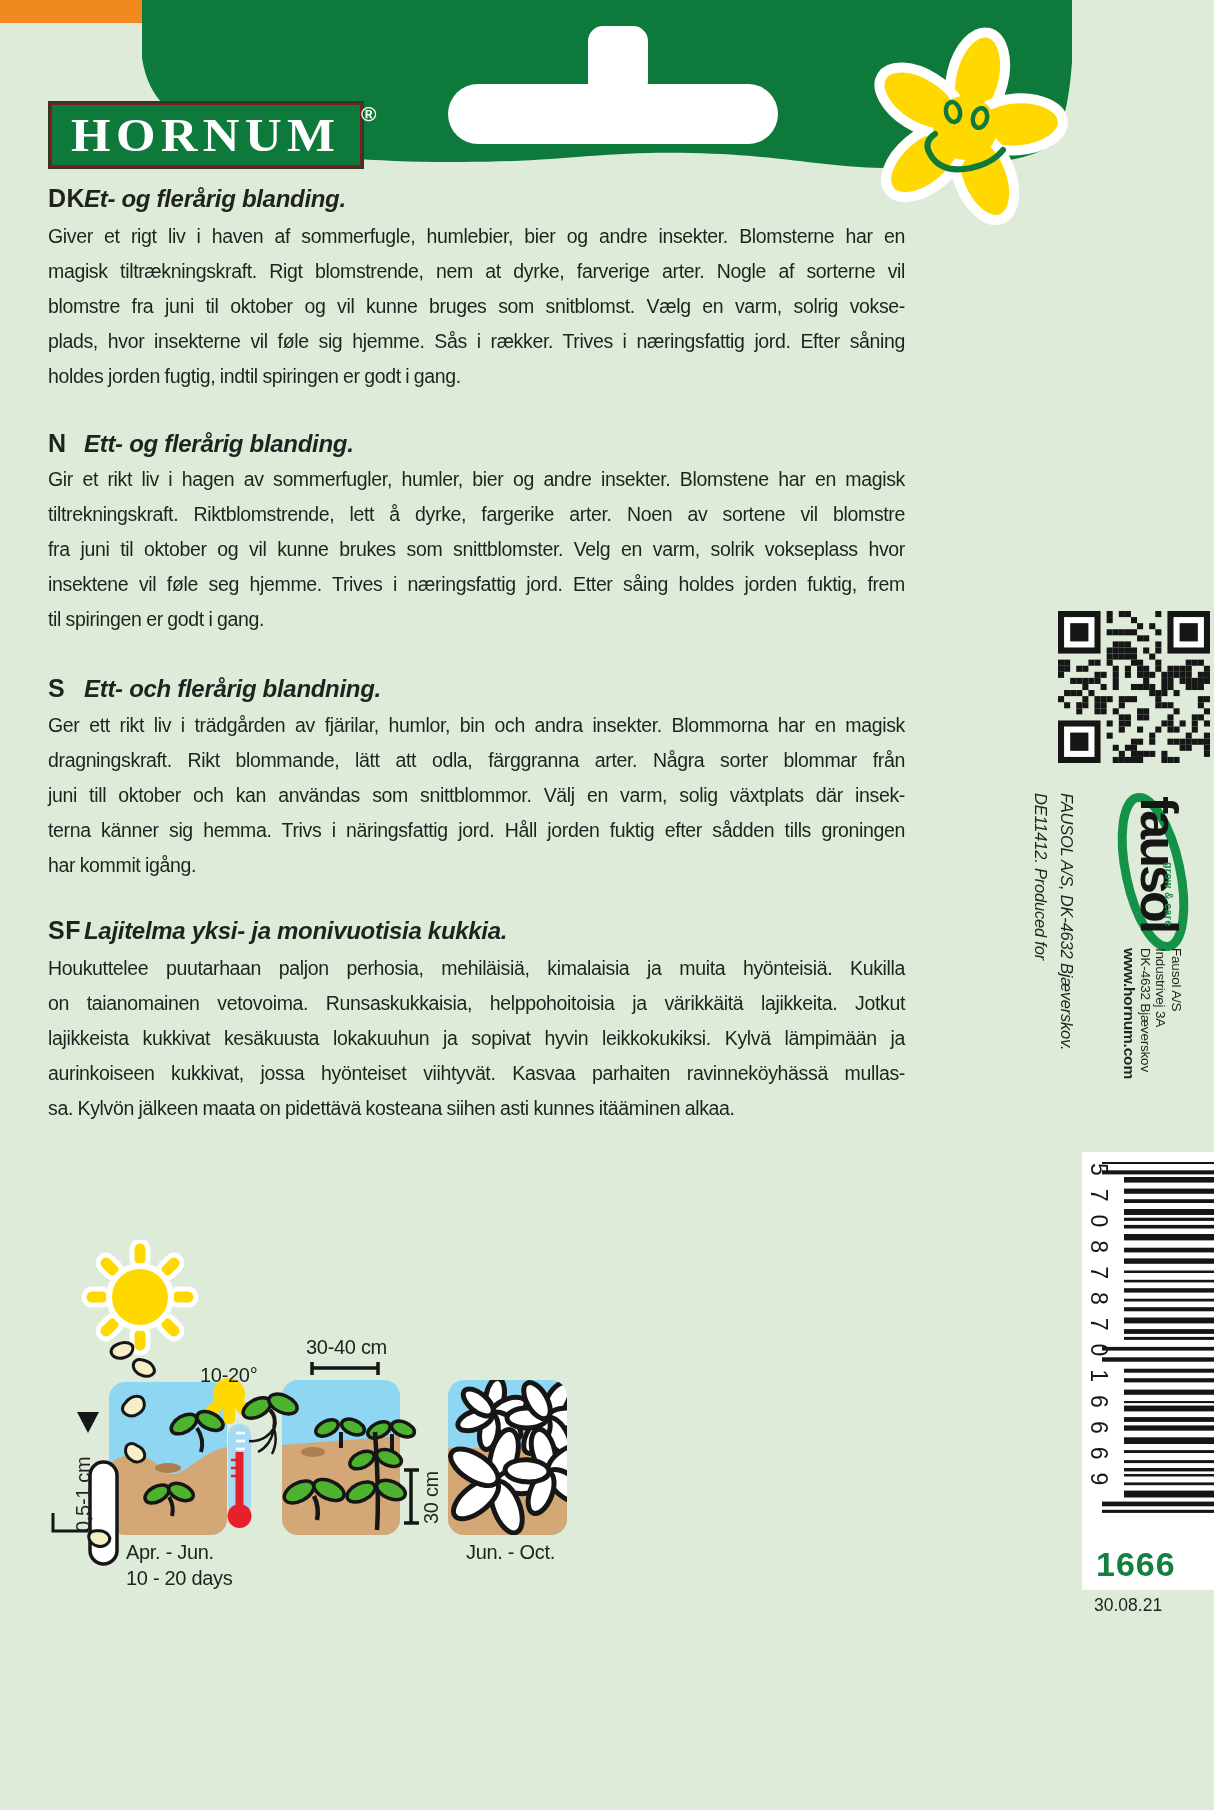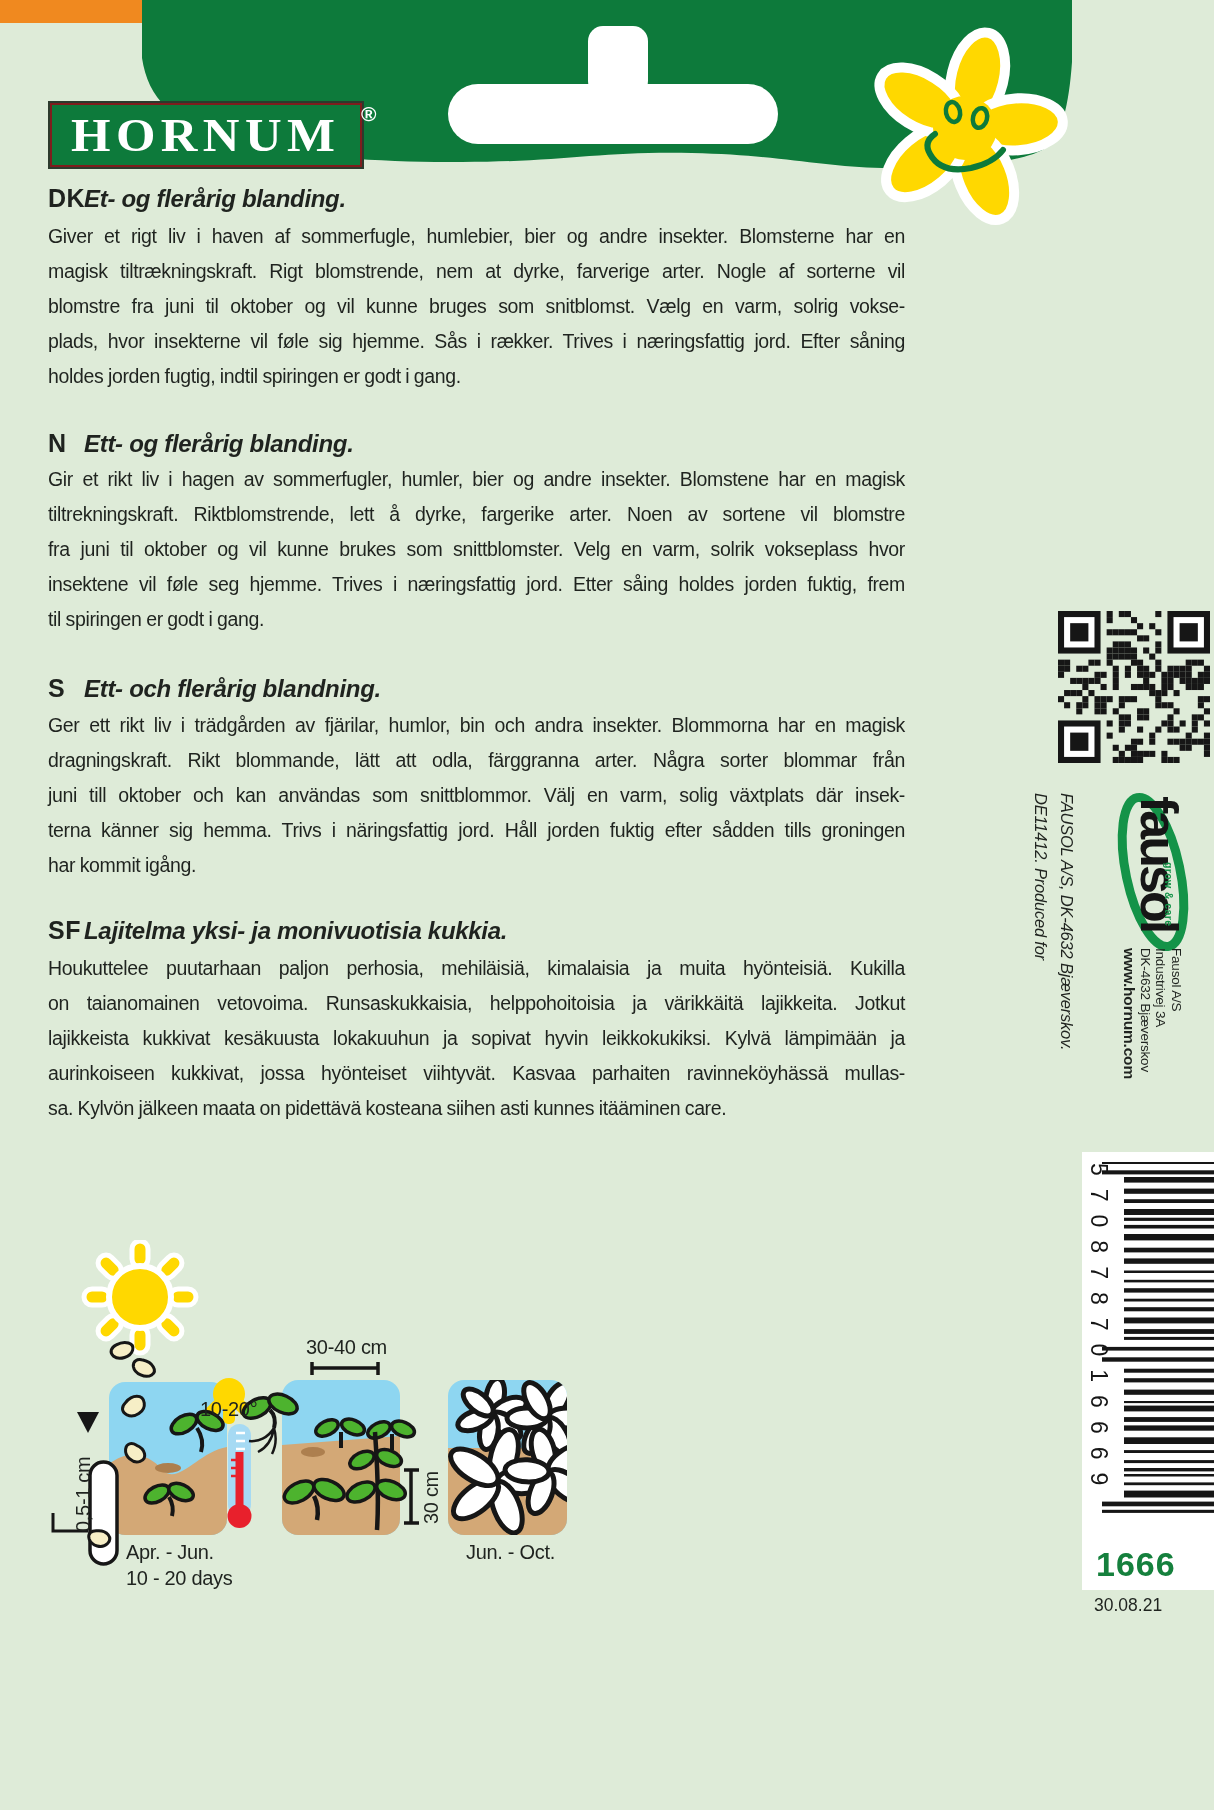--- a/index.html
+++ b/index.html
@@ -115,21 +115,21 @@
 
   <div class="abs sec-head" style="top:916px;">
     <span class="sec-code">SF</span>
     <span class="sec-title">Lajitelma yksi- ja monivuotisia kukkia.</span>
   </div>
   <div class="abs para" style="top:951px;">
     <div class="ln">Houkuttelee puutarhaan paljon perhosia, mehiläisiä, kimalaisia ja muita hyönteisiä. Kukilla</div>
     <div class="ln">on taianomainen vetovoima. Runsaskukkaisia, helppohoitoisia ja värikkäitä lajikkeita. Jotkut</div>
     <div class="ln">lajikkeista kukkivat kesäkuusta lokakuuhun ja sopivat hyvin leikkokukiksi. Kylvä lämpimään ja</div>
     <div class="ln">aurinkoiseen kukkivat, jossa hyönteiset viihtyvät. Kasvaa parhaiten ravinneköyhässä mullas-</div>
-    <div class="ln ln-last">sa. Kylvön jälkeen maata on pidettävä kosteana siihen asti kunnes itääminen care.</div>
+    <div class="ln ln-last">sa. Kylvön jälkeen maata on pidettävä kosteana siihen asti kunnes itääminen alkaa.</div>
   </div>
 
   <svg id="qr" class="abs" style="left:1058px;top:611px;" width="152" height="152" viewBox="0 0 150 150">
       <rect x="48" y="0" width="6" height="6" fill="#161616"></rect>
       <rect x="60" y="0" width="6" height="6" fill="#161616"></rect>
       <rect x="66" y="0" width="6" height="6" fill="#161616"></rect>
       <rect x="96" y="0" width="6" height="6" fill="#161616"></rect>
       <rect x="48" y="6" width="6" height="6" fill="#161616"></rect>
       <rect x="72" y="6" width="6" height="6" fill="#161616"></rect>
       <rect x="78" y="12" width="6" height="6" fill="#161616"></rect>
@@ -559,20 +559,20 @@
             <ellipse cx="0" cy="-22" rx="11" ry="22" transform="rotate(129)"></ellipse>
             <ellipse cx="0" cy="-22" rx="11" ry="22" transform="rotate(201)"></ellipse>
             <ellipse cx="0" cy="-22" rx="11" ry="22" transform="rotate(273)"></ellipse>
           </g>
         </g>
       </g>
     </g>
   </svg>
 
   <div class="abs rot-ccw pic-label" style="left:72px;top:1532px;">0,5-1 cm</div>
-  <div class="abs pic-label" style="left:200px;top:1398px;text-align:center;">10-20°</div>
+  <div class="abs pic-label" style="left:200px;top:1364px;text-align:center;">10-20°</div>
   <div class="abs pic-label" style="left:306px;top:1336px;">30-40 cm</div>
   <div class="abs rot-ccw pic-label" style="left:420px;top:1524px;">30 cm</div>
   <div class="abs pic-label" style="left:126px;top:1541px;">Apr. - Jun.</div>
   <div class="abs pic-label" style="left:126px;top:1567px;">10 - 20 days</div>
   <div class="abs pic-label" style="left:466px;top:1541px;">Jun. - Oct.</div>
 
 </div>
 
 </body></html>

